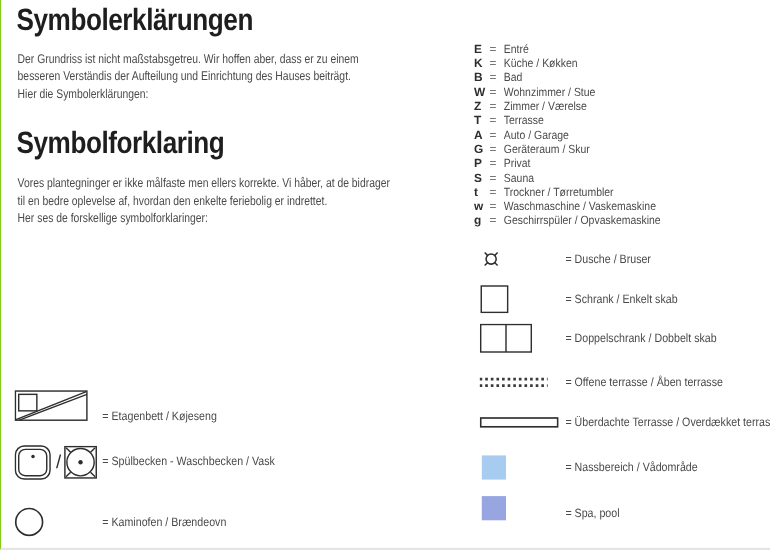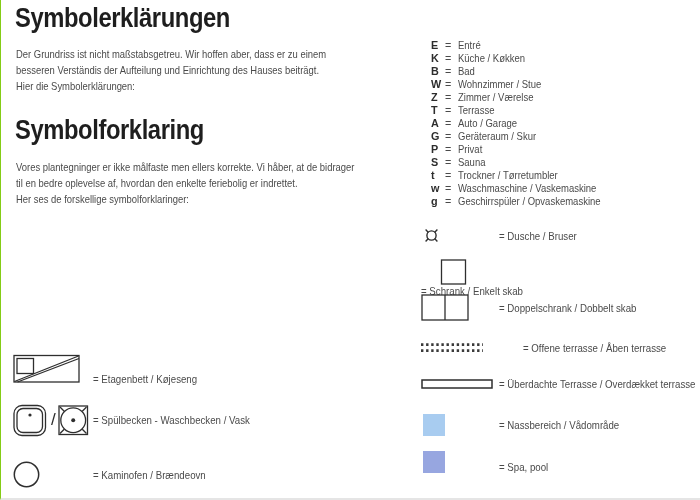--- a/index.html
+++ b/index.html
@@ -25,21 +25,21 @@
   .para-dk { top:159px; }
   .abbrev { position:absolute; left:430px; top:39px; font-size:10.8px; color:#4a4a4a; }
   .ab-row { display:flex; height:13px; line-height:13px; align-items:center; white-space:nowrap; }
   .ab-key { width:14px; font-weight:700; color:#2d2d2d; flex:0 0 auto; }
   .ab-eq  { width:13px; flex:0 0 auto; }
   .ab-label { transform:scaleX(0.88); transform-origin:0 50%; }
   .sym-row { position:absolute; display:flex; align-items:center; font-size:11px; white-space:nowrap; }
   .icon-cell { flex:0 0 auto; display:flex; align-items:center; }
   .left-row { left:12px; }
   .left-row .icon-cell { width:80px; }
-  .right-row { left:420px; }
+  .right-row { left:435px; }
   .right-row .icon-cell { width:78px; }
   .sym-label { transform:scaleX(0.88); transform-origin:0 50%; color:#4a4a4a; }
   svg { display:block; }
   .stroke { stroke:#2e2e2e; fill:none; stroke-width:1.3; }
   .dot { fill:#2e2e2e; stroke:none; }
   .slash { font-size:17px; color:#2e2e2e; margin:0 2px 0 4px; }
   .swatch { width:22px; height:22px; margin-left:2px; }
   .shower-wrap { margin-left:2px; }
 </style>
 </head>
@@ -187,42 +187,42 @@
           <line x1="2.6" y1="2.6" x2="5.4" y2="5.4"></line>
           <line x1="14.4" y1="2.6" x2="11.6" y2="5.4"></line>
           <line x1="2.6" y1="14.4" x2="5.4" y2="11.6"></line>
           <line x1="14.4" y1="14.4" x2="11.6" y2="11.6"></line>
         </g>
       </svg>
     </span>
     <span class="sym-label">= Dusche / Bruser</span>
   </div>
 
-  <div class="sym-row right-row" style="top:259px; height:26px;flex-direction:column;">
+  <div class="sym-row right-row" style="top:259px; height:26px;">
     <span class="icon-cell">
       <svg width="27" height="26" viewBox="0 0 27 26">
         <rect class="stroke" x="1.5" y="1" width="24" height="24"></rect>
       </svg>
     </span>
     <span class="sym-label">= Schrank / Enkelt skab</span>
   </div>
 
   <div class="sym-row right-row" style="top:294px; height:27px;text-align:right;">
     <span class="icon-cell">
       <svg width="48" height="27" viewBox="0 0 48 27">
         <g class="stroke">
           <rect x="1" y="1" width="46" height="25"></rect>
           <line x1="24" y1="1" x2="24" y2="26"></line>
         </g>
       </svg>
     </span>
     <span class="sym-label">= Doppelschrank / Dobbelt skab</span>
   </div>
 
-  <div class="sym-row right-row" style="top:342px; height:11px;gap:24px;">
+  <div class="sym-row right-row" style="top:342px; height:11px;">
     <span class="icon-cell">
       <svg width="62" height="11" viewBox="0 0 62 11">
         <g stroke="#3a3a3a" stroke-width="2.6" stroke-dasharray="2.4 2.7">
           <line x1="0" y1="2.6" x2="62" y2="2.6"></line>
           <line x1="0" y1="8.6" x2="62" y2="8.6"></line>
         </g>
       </svg>
     </span>
     <span class="sym-label">= Offene terrasse / Åben terrasse</span>
   </div>

